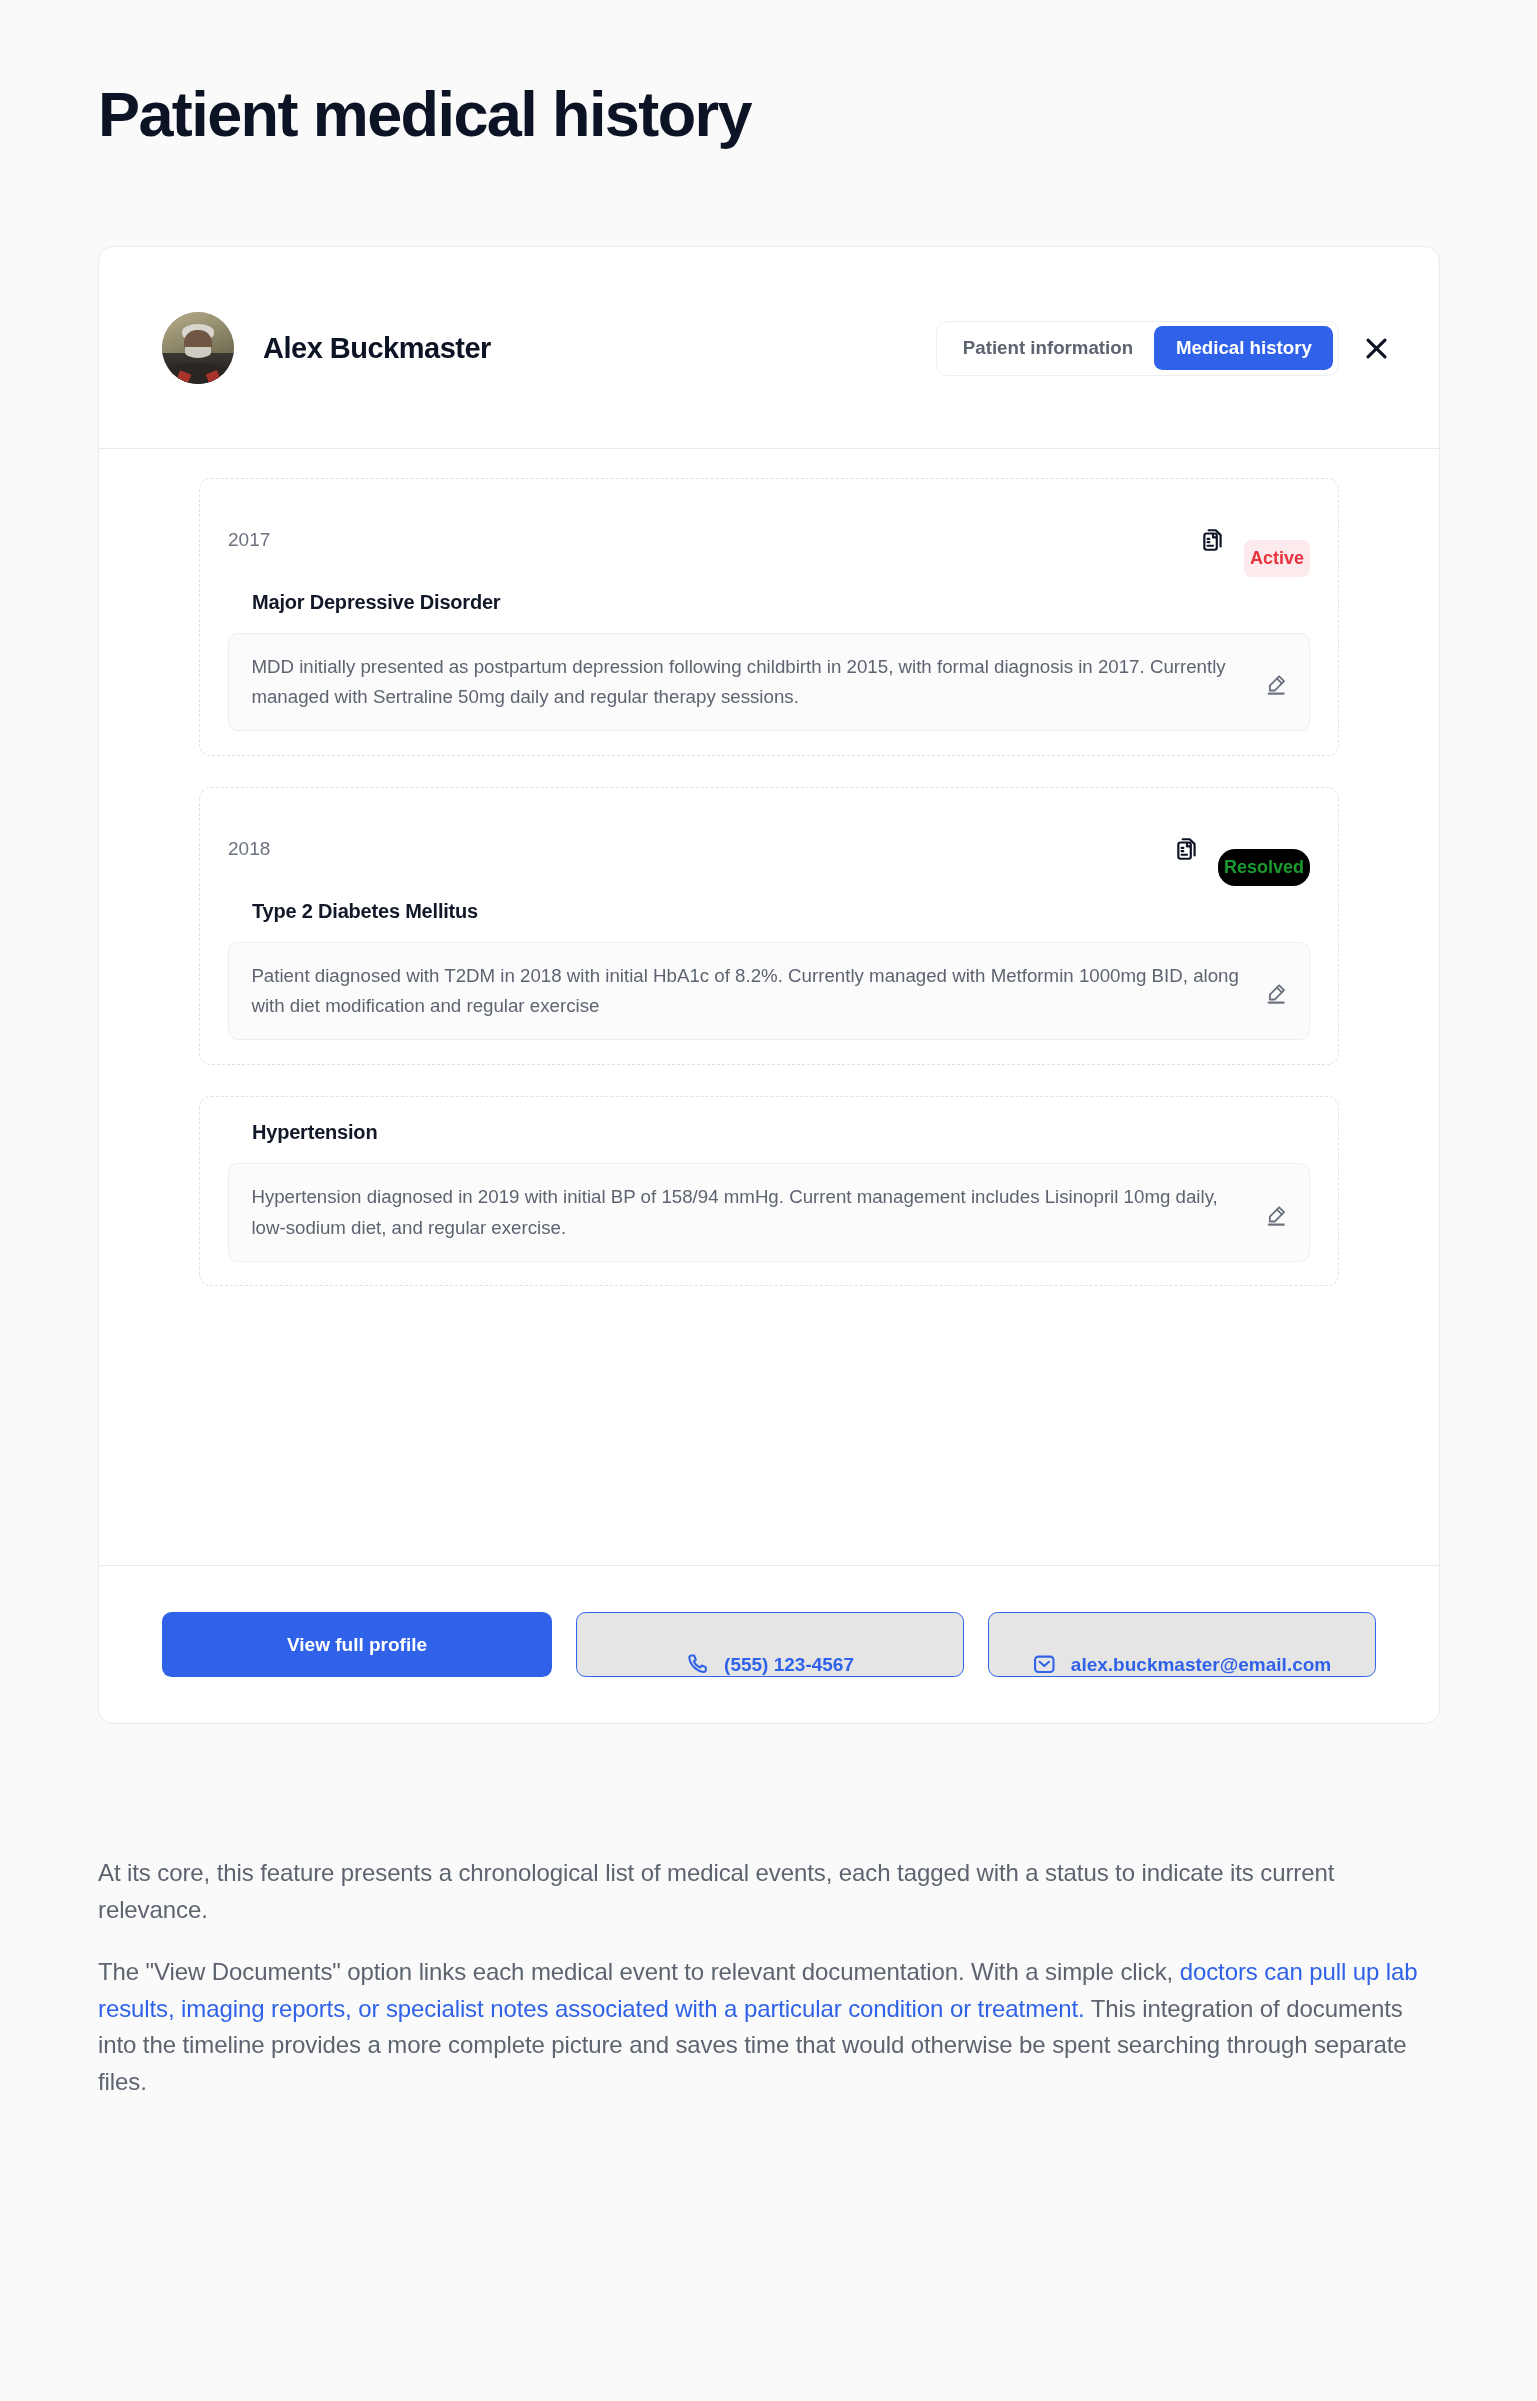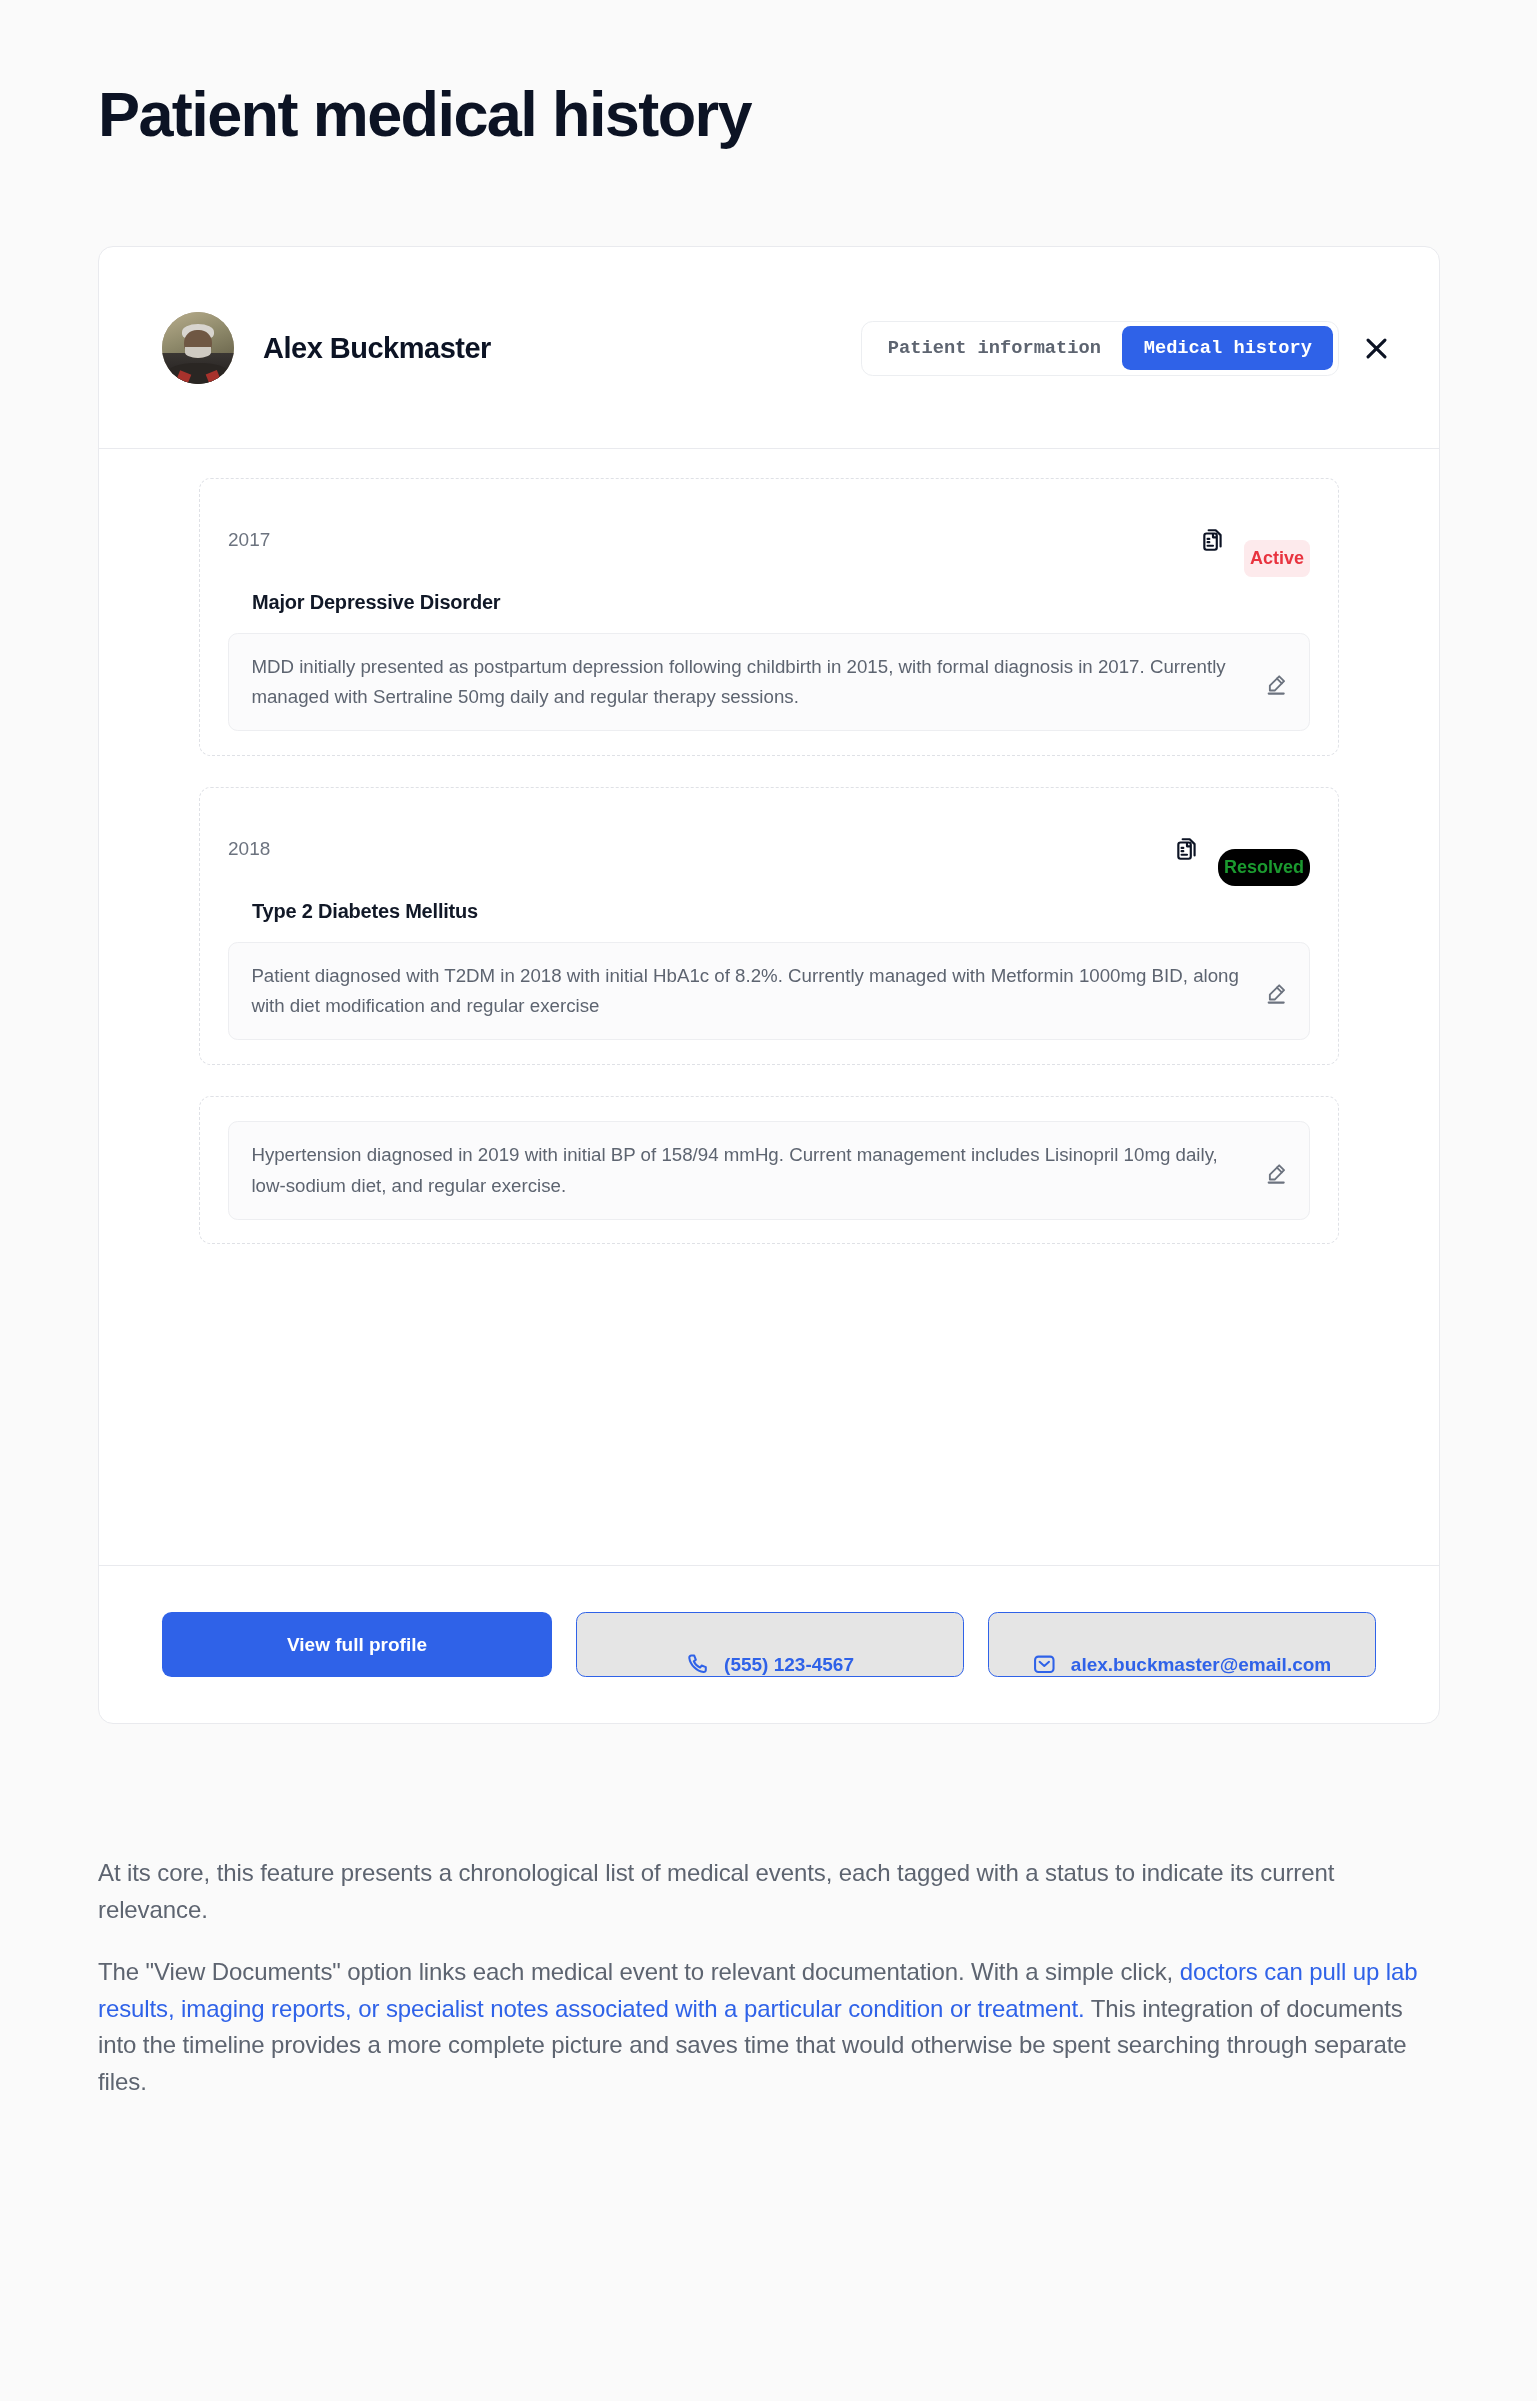--- a/index.html
+++ b/index.html
@@ -120,21 +120,21 @@
   }
   .tab {
     font-size: 18.7px;
     font-weight: 600;
     border-radius: 8.5px;
     padding: 11.2px 21.4px;
     white-space: nowrap;
     color: #5d6470;
     background: transparent;
     border: none;
-    font-family: Liberation Mono, monospace;
+    font-family: Liberation Sans, sans-serif;
     cursor: pointer;
   }
   .tab.active {
     background: #2f62e8;
     color: #ffffff;
   }
 
   .close-btn {
     flex: 0 0 auto;
     width: 63px;
@@ -374,20 +374,21 @@
             <svg width="22.4" height="22.4" viewBox="0 0 24 24" fill="none">
               <path d="M15.2 3.6 L20.4 8.8 L10.4 18.8 H5.2 V13.6 Z" stroke="#6c737f" stroke-width="2" stroke-linejoin="round"></path>
               <path d="M12.8 6 L18 11.2" stroke="#6c737f" stroke-width="2" stroke-linecap="round"></path>
               <path d="M4 22 H20" stroke="#6c737f" stroke-width="2.4" stroke-linecap="round"></path>
             </svg>
           </button>
         </div>
       </div>
 
       <div class="event">
+        <div class="event-title">Hypertension</div>
         <div class="event-desc-box">
           <div class="event-desc">Hypertension diagnosed in 2019 with initial BP of 158/94 mmHg. Current management includes Lisinopril 10mg daily, low-sodium diet, and regular exercise.</div>
           <button class="edit-btn">
             <svg width="22.4" height="22.4" viewBox="0 0 24 24" fill="none">
               <path d="M15.2 3.6 L20.4 8.8 L10.4 18.8 H5.2 V13.6 Z" stroke="#6c737f" stroke-width="2" stroke-linejoin="round"></path>
               <path d="M12.8 6 L18 11.2" stroke="#6c737f" stroke-width="2" stroke-linecap="round"></path>
               <path d="M4 22 H20" stroke="#6c737f" stroke-width="2.4" stroke-linecap="round"></path>
             </svg>
           </button>
         </div>

